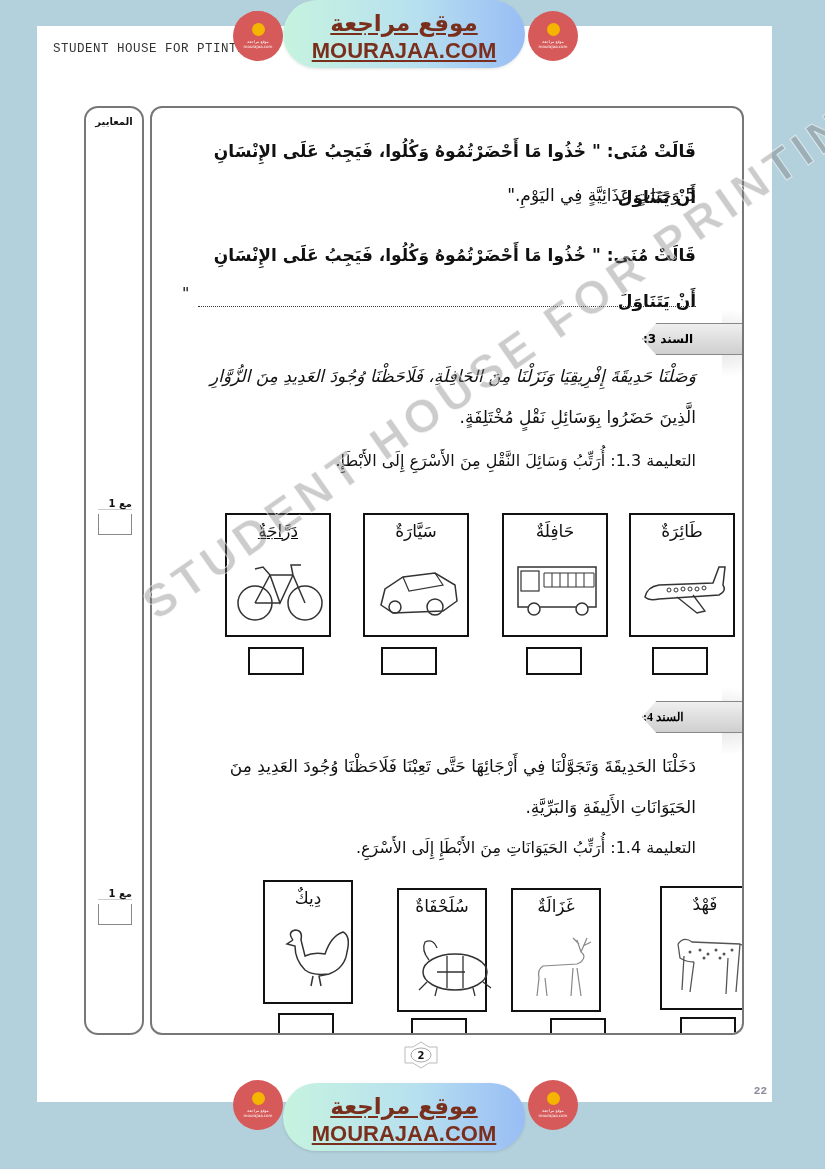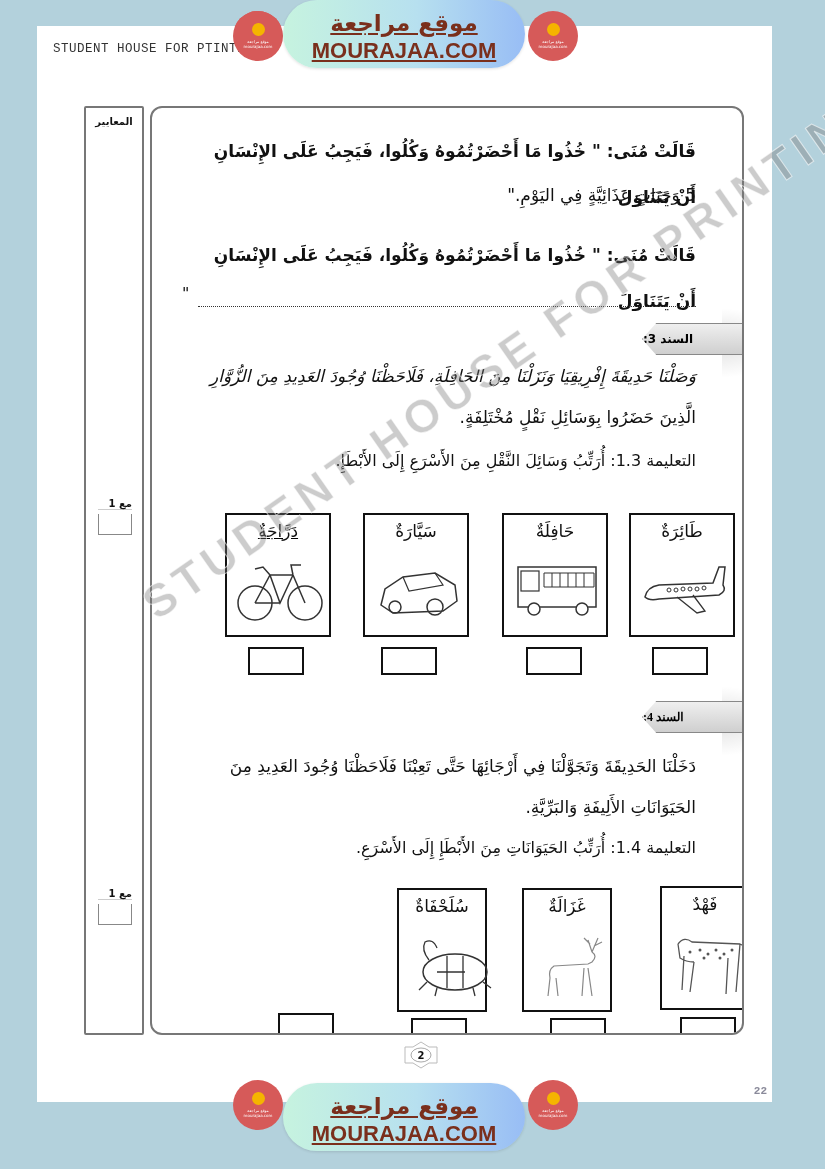--- a/index.html
+++ b/index.html
@@ -16,21 +16,21 @@
     position:absolute; left:16px; top:16px;
     font-family:"Liberation Mono", "DejaVu Sans Mono", monospace;
     font-size:12.5px; letter-spacing:0.5px; color:#333;
   }
   .page-number {
     position:absolute; right:5px; bottom:5px;
     font-family:"Liberation Mono", monospace; font-size:11px; color:#8a8a9a; font-weight:bold;
   }
   .criteria-col {
     position:absolute; left:47px; top:80px; width:56px; height:925px;
-    border:2px solid #777; border-radius:2px; background:#fff;
+    border:2px solid #777; border-radius:14px; background:#fff;
   }
   .criteria-title {
     position:absolute; top:8px; left:0; right:0; text-align:center;
     font-size:10px; font-weight:bold; color:#111; direction:rtl;
   }
   .crit {
     position:absolute; left:12px; width:34px;
   }
   .crit-label { font-size:10px; font-weight:bold; direction:rtl; color:#111; }
   .crit-box { width:32px; height:20px; border:1px solid #888; border-top:none; margin-top:4px; background:#fff; }
@@ -198,28 +198,34 @@
 
     <div class="sanad-shadow" style="top:578px;"></div>
     <div class="sanad" style="top:593px;font-family:Liberation Serif, serif;">السند 4:</div>
     <div class="para ar normal" style="top:676px;">الحَيَوَانَاتِ الأَلِيفَةِ وَالبَرِّيَّةِ.</div>
     <div class="para ar normal" style="top:635px;">دَخَلْنَا الحَدِيقَةَ وَتَجَوَّلْنَا فِي أَرْجَائِهَا حَتَّى تَعِبْنَا فَلَاحَظْنَا وُجُودَ العَدِيدِ مِنَ</div>
     <div class="instr ar" style="top:725px;">
       <span class="lbl">التعليمة 1.4:</span>
       <span>أُرَتِّبُ الحَيَوَانَاتِ مِنَ الأَبْطَإِ إِلَى الأَسْرَعِ.</span>
     </div>
 
+    <div class="card" style="left:111px;top:772px;width:86px;">
+      <div class="card-word">دِيكٌ</div>
+      <svg class="card-pic" viewBox="0 0 90 70">
+        <path d="M20 18 Q14 10 22 8 Q30 8 28 18 L32 34 Q40 30 52 32 Q58 14 70 10 Q78 14 74 30 Q72 46 56 52 L46 54 L48 64 M40 54 L38 64 M20 18 L14 22 L22 24 Q22 38 32 48 Q40 54 56 52" fill="none" stroke="#333" stroke-width="1.5"></path>
+      </svg>
+    </div>
     <div class="card" style="left:245px;top:780px;width:86px;">
       <div class="card-word">سُلَحْفَاةٌ</div>
       <svg class="card-pic" viewBox="0 0 90 70">
         <ellipse cx="48" cy="42" rx="32" ry="18" fill="none" stroke="#333" stroke-width="1.5"></ellipse>
         <path d="M22 30 Q14 20 18 12 Q26 8 30 18 M30 42 L58 42 M40 26 L40 58 M56 26 L56 58 M20 52 L12 60 M76 52 L84 58 M30 58 L28 66 M66 58 L68 66" fill="none" stroke="#333" stroke-width="1.3"></path>
       </svg>
     </div>
-    <div class="card" style="left:370px;top:780px;width:86px;">
+    <div class="card" style="left:359px;top:780px;width:86px;">
       <div class="card-word">غَزَالَةٌ</div>
       <svg class="card-pic" viewBox="0 0 90 70">
         <path d="M60 22 L56 10 M60 22 L66 8 M62 16 L70 12 M58 14 L52 8 M60 22 Q66 26 60 32 L56 34 L22 36 Q16 40 18 48 L16 66 M24 48 L26 66 M52 38 L50 66 M56 38 L60 66" fill="none" stroke="#888" stroke-width="1.2"></path>
       </svg>
     </div>
     <div class="card" style="left:508px;top:778px;width:86px;">
       <div class="card-word">فَهْدٌ</div>
       <svg class="card-pic" viewBox="0 0 90 70">
         <path d="M8 16 Q14 8 22 14 L70 16 Q80 20 82 38 Q84 50 78 50 M70 16 L66 64 M58 30 L56 66 M24 34 L20 64 M14 28 L12 62 M8 16 L10 30 Q16 34 24 34" fill="none" stroke="#555" stroke-width="1.3"></path>
         <g fill="#555">

